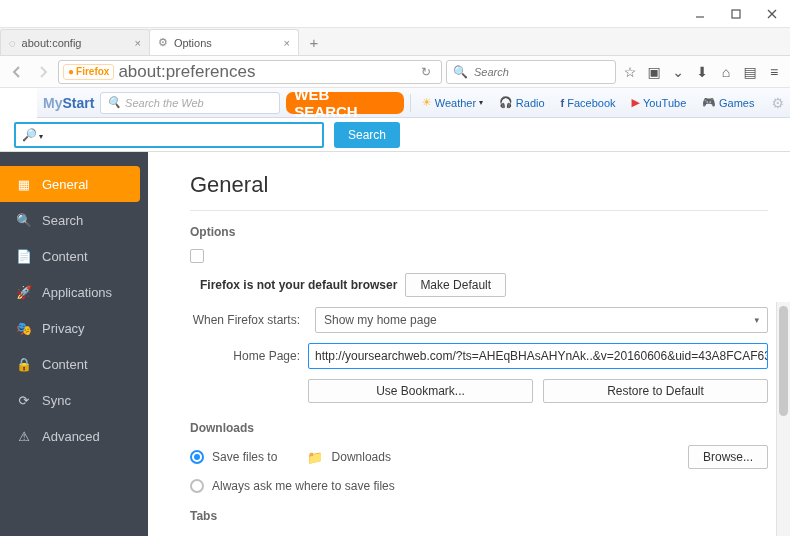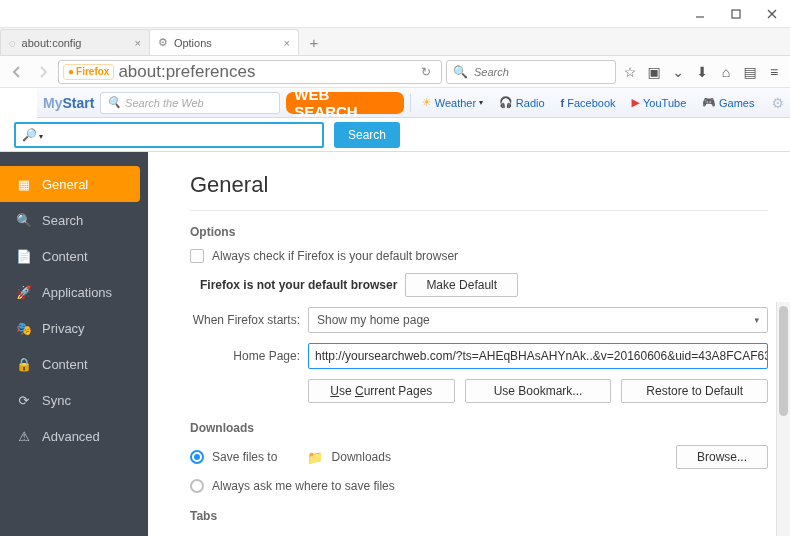--- a/index.html
+++ b/index.html
@@ -52,22 +52,22 @@
 .content { flex: 1; padding: 20px 22px 0 42px; overflow-y: auto; position: relative; }
 .content h1 { font-size: 22px; font-weight: 400; color: #333; margin-bottom: 12px; }
 .content hr.sect { border: none; border-top: 1px solid #e6e6e6; margin: 6px 0 14px; }
 .content .section-title { font-size: 12px; font-weight: bold; color: #6a6a6a; margin-bottom: 10px; }
 .row { display: flex; align-items: center; gap: 8px; margin-bottom: 10px; font-size: 12px; color: #555; }
 .checkbox { width: 14px; height: 14px; border: 1px solid #bfbfbf; border-radius: 2px; background: #fff; }
 .radio { width: 14px; height: 14px; border: 2px solid #bfbfbf; border-radius: 50%; background: #fff; position: relative; }
 .radio.checked { border-color: #1e90ff; }
 .radio.checked::after { content: ''; position: absolute; inset: 2px; background: #1e90ff; border-radius: 50%; }
 .bold { font-weight: bold; color: #333; }
-.btn { background: #fdfdfd; border: 1px solid #c4c4c4; border-radius: 2px; padding: 4px 20px; font-size: 12px; color: #333; cursor: pointer; }
-.select { flex: 1; height: 26px; border: 1px solid #c4c4c4; border-radius: 2px; padding: 0 8px; display: flex; align-items: center; justify-content: space-between; background: #fff; color: #555; }
+.btn { background: #fdfdfd; border: 1px solid #c4c4c4; border-radius: 2px; padding: 4px 14px; font-size: 12px; color: #333; cursor: pointer; }
+.select { flex: 1; height: 26px; border: 1px solid #c4c4c4; border-radius: 2px; padding: 0 8px; display: flex; align-items: center; justify-content: space-between; background: #fff; color: #555; margin-left: 7px; }
 .select .caret { font-size: 9px; color: #666; }
 .field { flex: 1; height: 26px; border: 1px solid #1e90ff; border-radius: 2px; padding: 0 6px; display: flex; align-items: center; background: #fff; color: #333; overflow: hidden; white-space: nowrap; }
 .btn-row { display: flex; gap: 10px; margin-left: 118px; margin-bottom: 18px; }
 .btn-row .btn { flex: 1; text-align: center; }
 .label-col { width: 110px; text-align: right; font-size: 12px; color: #555; }
 .folder-icon { color: #e6b957; font-size: 13px; }
 
 .scrollbar { position: absolute; right: 0; top: 150px; bottom: 0; width: 14px; background: #f4f4f4; border-left: 1px solid #e2e2e2; }
 .scroll-thumb { position: absolute; left: 2px; right: 2px; top: 4px; height: 110px; background: #c8c8c8; border-radius: 6px; }
 
@@ -219,21 +219,20 @@
   </div>
 
   <div class="content">
     <h1>General</h1>
     <hr class="sect">
 
     <div class="section-title">Options</div>
 
     <div class="row">
       <div class="checkbox"></div>
-      <span>Always check if Firefox is your default browser</span>
     </div>
 
     <div class="row" style="margin-left:10px;justify-content:flex-start">
       <span class="bold">Firefox is not your default browser</span>
       <button class="btn">Make Default</button>
     </div>
 
     <div class="row">
       <span class="label-col">When Firefox starts:</span>
       <div class="select">
@@ -243,21 +242,20 @@
     </div>
 
     <div class="row">
       <span class="label-col">Home Page:</span>
       <div class="field">
           <span>http://yoursearchweb.com/?ts=AHEqBHAsAHYnAk..&amp;v=20160606&amp;uid=43A8FCAF630</span>
         </div>
     </div>
 
     <div class="btn-row">
-      <button class="btn"><span style="text-decoration:underline">U</span>se <u>C</u>urrent Pages</button>
       <button class="btn">Use Bookmark...</button>
       <button class="btn">Restore to Default</button>
     </div>
 
     <div class="section-title">Downloads</div>
 
     <div class="row" style="justify-content:space-between">
       <div style="display:flex;align-items:center;gap:8px">
         <div class="radio checked"></div>
         <span>Save files to</span>

